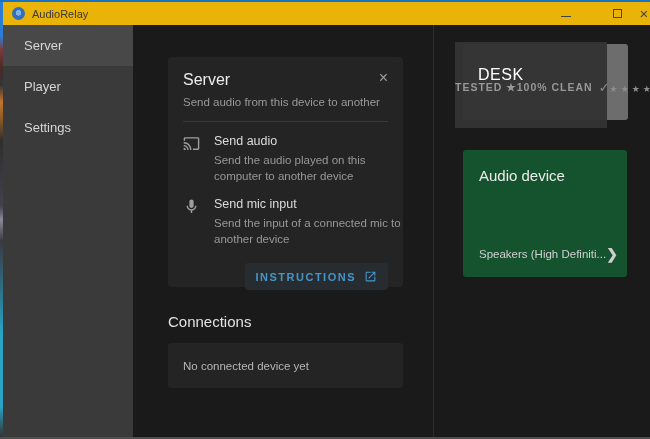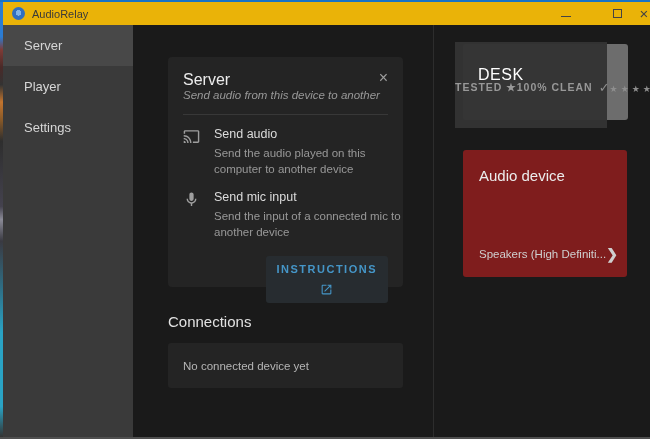--- a/index.html
+++ b/index.html
@@ -31,31 +31,31 @@
   .vdivider{position:absolute;left:433px;top:25px;width:1px;height:412px;background:#2d2d2d;}
   .rightpane{position:absolute;left:434px;top:25px;width:216px;height:412px;background:#1a1a1a;}
   .bottom-border{position:absolute;left:0;top:437px;width:650px;height:2px;background:#4f4f4f;}
 
   
   .server-card{position:absolute;left:35px;top:32px;width:235px;height:230px;
     background:#242424;border-radius:4px;padding:14px 15px;}
   .card-head{display:flex;justify-content:space-between;align-items:flex-start;}
   .card-title{font-size:16px;color:#ececec;}
   .card-close{color:#9e9e9e;font-size:16px;line-height:14px;cursor:pointer;}
-  .card-sub{font-size:11.5px;color:#989898;font-style:italic;}
+  .card-sub{font-size:11.5px;color:#989898;margin-top:7px;}
   .card-div{border-top:1px solid #383838;margin:13px 0 12px 0;}
   .feature{display:flex;margin-bottom:13px;}
   .feat-icon{width:18px;height:18px;margin-right:13px;flex:none;margin-top:1px;}
   .feat-icon svg{width:17px;height:17px;fill:#9e9e9e;}
   .feat-label{font-size:12.5px;color:#dcdcdc;}
   .feat-desc{font-size:11.5px;color:#989898;margin-top:5px;width:198px;line-height:1.35;}
   .btn-row{display:flex;justify-content:flex-end;margin-top:16px;}
   .instructions-btn{background:#272c30;border:none;border-radius:3px;padding:7px 11px;
     color:#4596c8;font-size:11px;font-weight:bold;letter-spacing:1.5px;cursor:pointer;
-    display:flex;align-items:center;gap:8px;flex-direction:column;}
+    display:flex;align-items:center;gap:8px;}
   .instructions-btn svg{width:13px;height:13px;fill:#4596c8;}
 
   
   .connections-title{position:absolute;left:35px;top:288px;font-size:15px;color:#e2e2e2;}
   .connections-card{position:absolute;left:35px;top:318px;width:235px;height:45px;
     background:#242424;border-radius:3px;display:flex;align-items:center;padding-left:15px;
     color:#b5b5b5;font-size:11.5px;}
 
   
   .wm-underlay{position:absolute;left:29px;top:19px;width:165px;height:76px;
@@ -69,21 +69,21 @@
     -webkit-text-stroke:0.5px #777;margin-left:30px;}
   .wm-check{color:#8e8e8e;font-size:13px;margin-left:6px;}
   .wm-line3{font-size:14px;font-weight:bold;color:#9c9c9c;letter-spacing:1px;margin-top:3px;}
   .wm-line4{font-size:9px;color:#8e8e8e;letter-spacing:3px;margin-top:2px;}
   .wm-com{font-weight:bold;font-size:10px;color:#969696;margin-left:10px;letter-spacing:0;}
   .wm-desk{position:absolute;left:44px;top:41px;color:#fff;font-size:16px;
     font-family:Liberation Sans, sans-serif;letter-spacing:0.5px;}
 
   
   .audio-card{position:absolute;left:29px;top:125px;width:164px;height:127px;
-    background:#7f1d1d;border-radius:3px;padding:17px 16px;}
+    background:#14532d;border-radius:3px;padding:17px 16px;}
   .audio-title{font-size:15px;color:#ececec;}
   .audio-sub{font-size:11.5px;color:#989898;margin-top:9px;line-height:1.4;width:130px;}
   .device-row{position:absolute;left:16px;right:12px;bottom:15px;display:flex;
     justify-content:space-between;align-items:center;cursor:pointer;}
   .device-label{font-size:11.5px;color:#cfcfcf;white-space:nowrap;}
   .chevron{color:#cfcfcf;font-size:14px;font-weight:bold;}
 </style>
 </head>
 <body>
 

